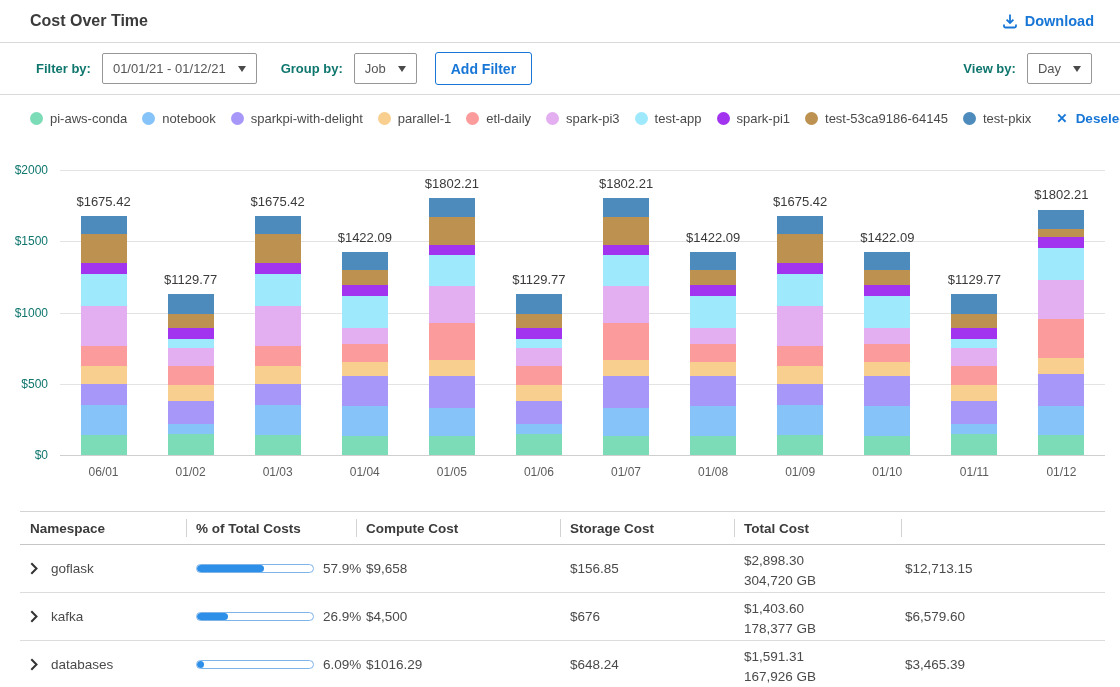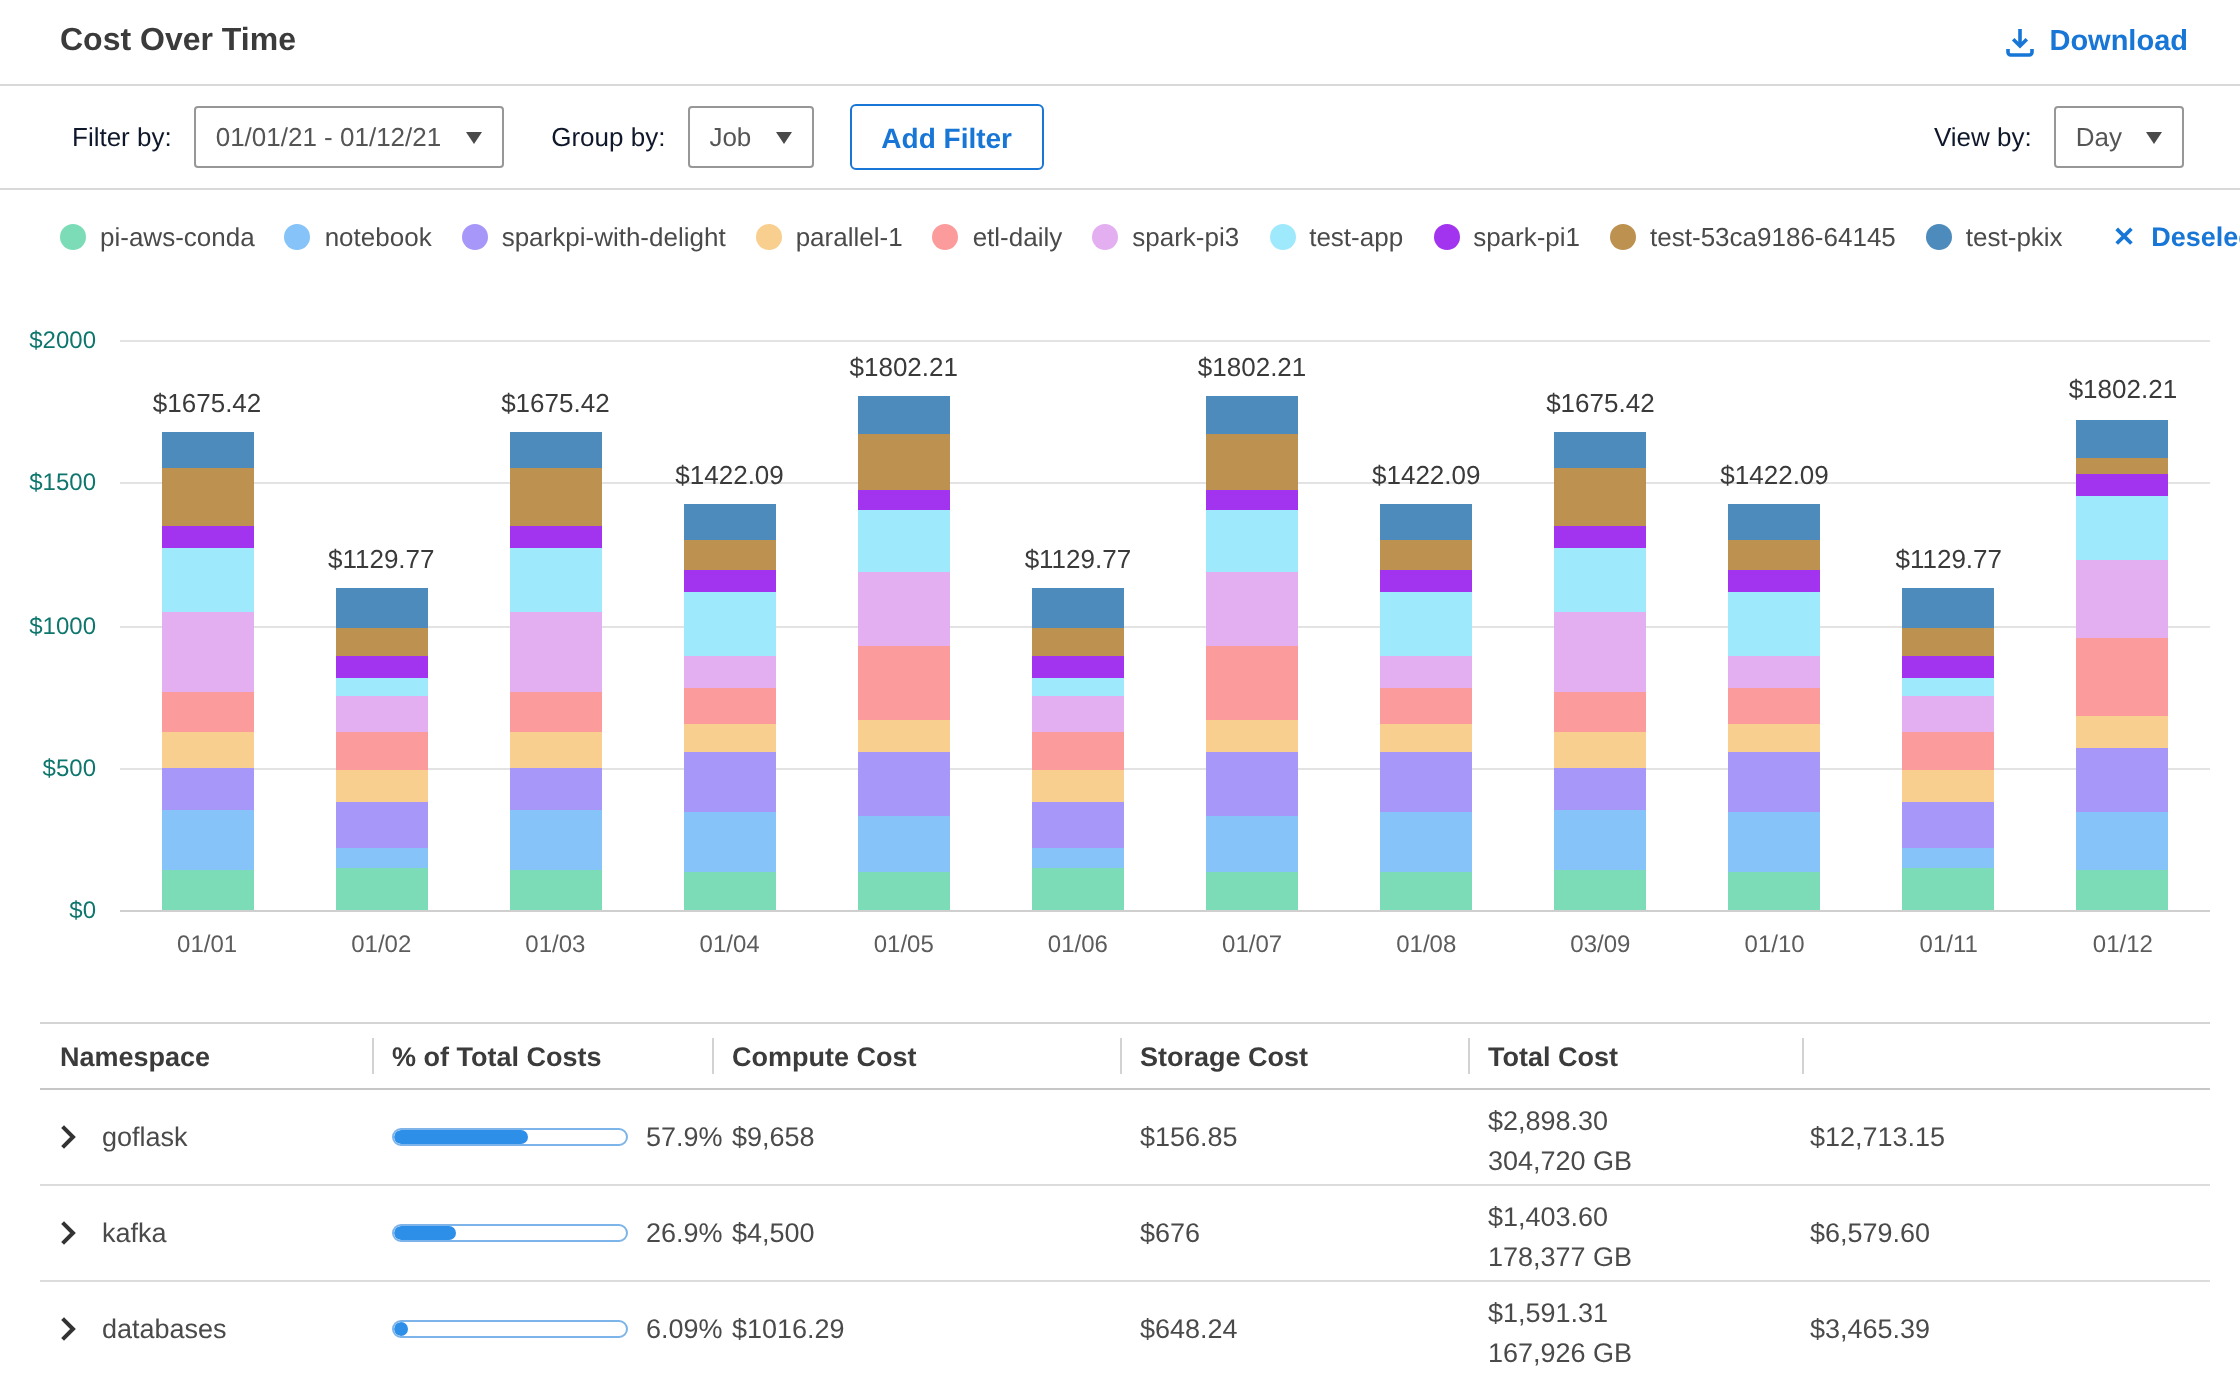--- a/index.html
+++ b/index.html
@@ -11,21 +11,21 @@
     border-bottom:1px solid #d9d9d9; display:flex; align-items:center;
     justify-content:space-between; padding:0 26px 0 30px; }
   .page-title { font-size:16px; font-weight:bold; color:#3b3b3b; }
   .download-btn { display:flex; align-items:center; gap:7px; color:#1776d6;
     font-weight:bold; font-size:14.5px; cursor:pointer; }
 
   
   .filterbar { position:absolute; top:43px; left:0; right:0; height:52px;
     border-bottom:1px solid #d9d9d9; display:flex; align-items:center;
     padding:0 28px 0 36px; }
-  .flabel { font-weight:normal; font-size:13px; color:#0f172a; margin-right:11px; white-space:nowrap; }
+  .flabel { font-weight:bold; font-size:13px; color:#0f766e; margin-right:11px; white-space:nowrap; }
   .select { display:flex; align-items:center; justify-content:space-between; gap:12px;
     border:1px solid #979797; border-radius:2px; padding:6px 10px; height:31px;
     font-size:13px; color:#555; cursor:pointer; background:#fff; white-space:nowrap; }
   .caret { width:0; height:0; border-left:4.5px solid transparent;
     border-right:4.5px solid transparent; border-top:6px solid #4a4a4a; }
   .sel-date { min-width:146px; }
   .ml { margin-left:24px; }
   .add-filter-btn { margin-left:18px; border:1px solid #1776d6; color:#1776d6;
     background:#fff; font-weight:bold; font-size:14px; font-family:inherit;
     padding:0 15px; height:33px; border-radius:3px; cursor:pointer; }
@@ -350,29 +350,29 @@
       </div>
     </div>
   <div id="yticks">
       <div class="ytick" style="top: 298px; position: absolute;">$0</div>
       <div class="ytick" style="top: 226.75px; position: absolute;">$500</div>
       <div class="ytick" style="top: 155.5px; position: absolute;">$1000</div>
       <div class="ytick" style="top: 84.25px; position: absolute;">$1500</div>
       <div class="ytick" style="top: 13px; position: absolute;">$2000</div>
     </div>
   <div id="xticks">
-      <div class="xtick" style="position: absolute; left: 60px; width: 87.0833px; top: 315px;">01/01</div>
+      <div class="xtick" style="position: absolute; left: 60px; width: 87.0833px; top: 315px;">06/01</div>
       <div class="xtick" style="position: absolute; left: 147.083px; width: 87.0833px; top: 315px;">01/02</div>
       <div class="xtick" style="position: absolute; left: 234.167px; width: 87.0833px; top: 315px;">01/03</div>
       <div class="xtick" style="position: absolute; left: 321.25px; width: 87.0833px; top: 315px;">01/04</div>
       <div class="xtick" style="position: absolute; left: 408.333px; width: 87.0833px; top: 315px;">01/05</div>
       <div class="xtick" style="position: absolute; left: 495.417px; width: 87.0833px; top: 315px;">01/06</div>
       <div class="xtick" style="position: absolute; left: 582.5px; width: 87.0833px; top: 315px;">01/07</div>
       <div class="xtick" style="position: absolute; left: 669.583px; width: 87.0833px; top: 315px;">01/08</div>
-      <div class="xtick" style="position: absolute; left: 756.667px; width: 87.0833px; top: 315px;">03/09</div>
+      <div class="xtick" style="position: absolute; left: 756.667px; width: 87.0833px; top: 315px;">01/09</div>
       <div class="xtick" style="position: absolute; left: 843.75px; width: 87.0833px; top: 315px;">01/10</div>
       <div class="xtick" style="position: absolute; left: 930.833px; width: 87.0833px; top: 315px;">01/11</div>
       <div class="xtick" style="position: absolute; left: 1017.92px; width: 87.0833px; top: 315px;">01/12</div>
     </div>
 </div>
 
 <div class="cost-table">
   <div class="thead" id="thead">
       <div class="th" style="width: 166px;">
         <span>Namespace</span>

